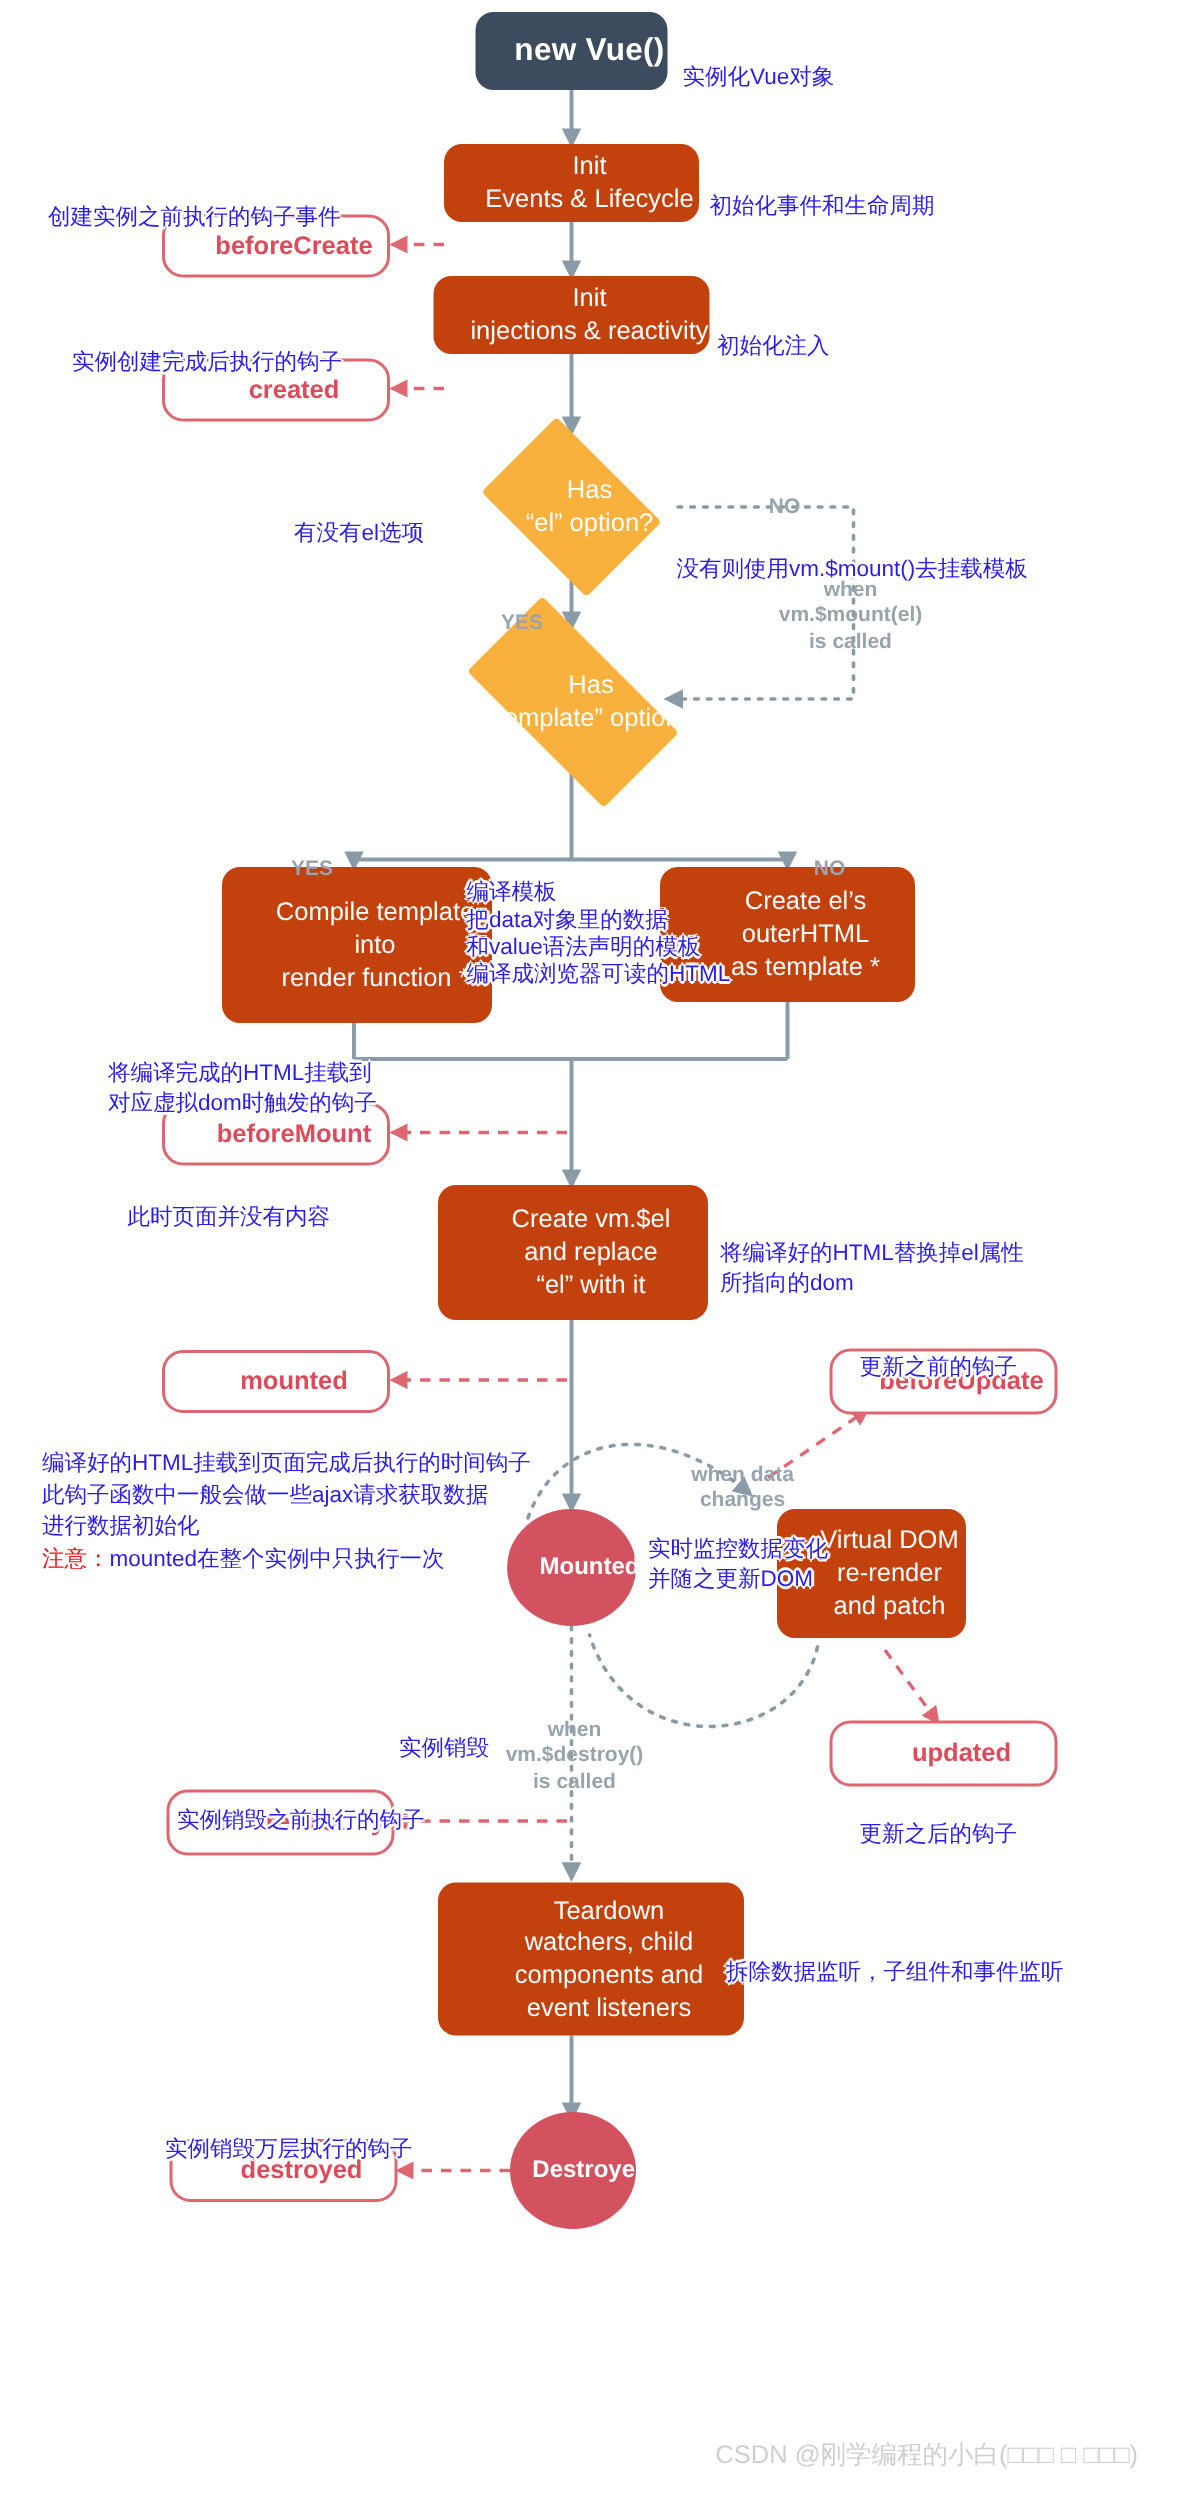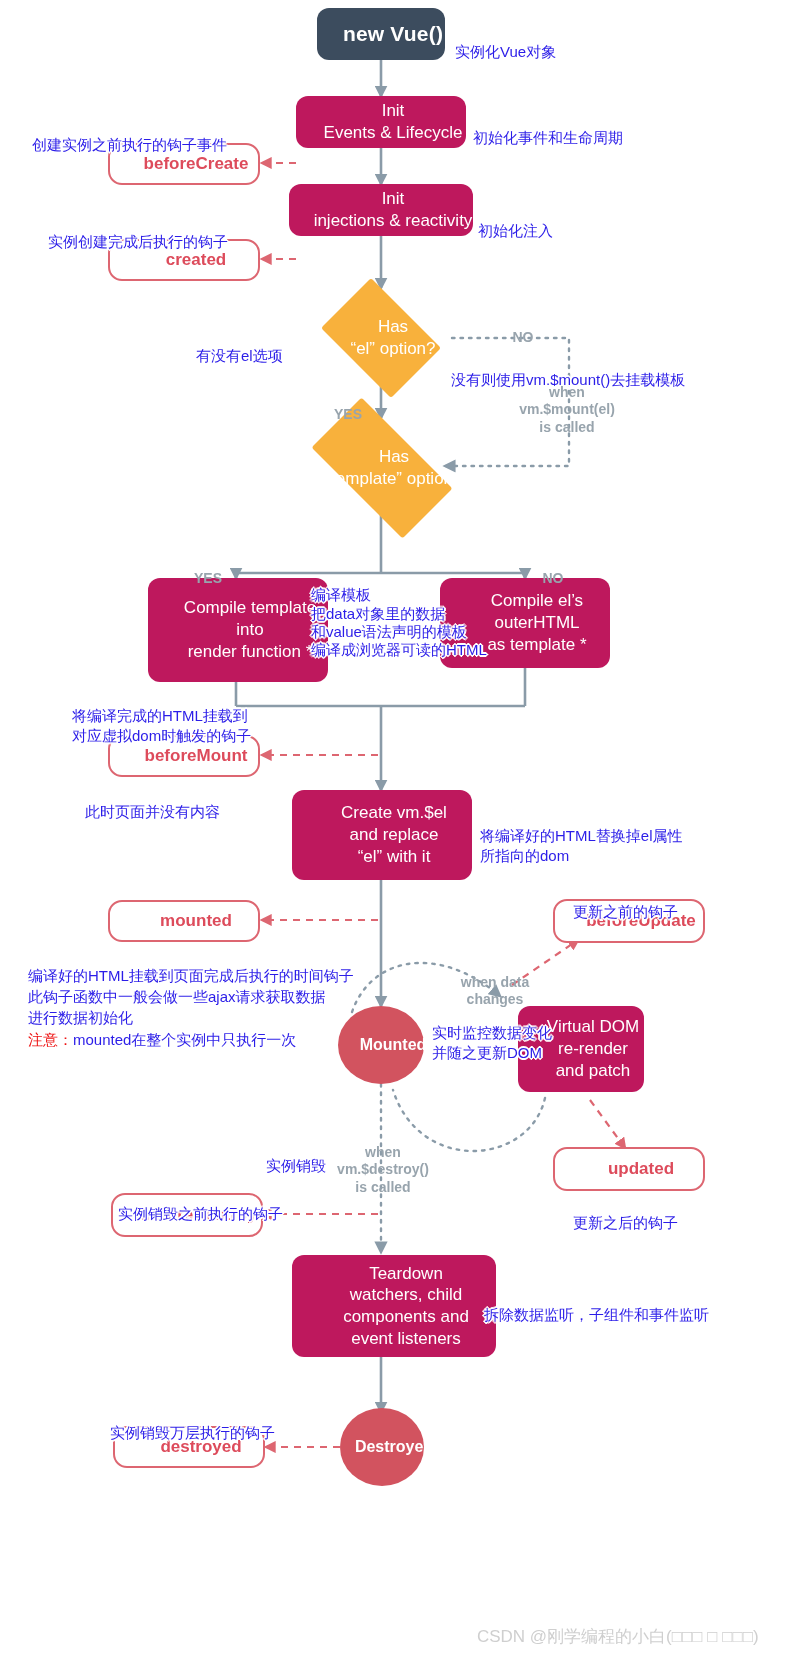--- a/index.html
+++ b/index.html
@@ -42,21 +42,21 @@
     background: #3c4c5e;
     color: #ffffff;
     border-radius: 12px;
     font-size: 21px;
     font-weight: bold;
     letter-spacing: .2px;
   }
 
   
   .n-green {
-    background: #be185d;
+    background: #c2410c;
     color: #ffffff;
     border-radius: 12px;
     font-size: 17px;
     line-height: 1.28;
     font-weight: 400;
   }
 
   
   .n-diamond {
     color: #ffffff;
@@ -227,21 +227,21 @@
 “template” option?</span>
   </div>
 
   <div class="node n-green" style="left:148px; top:578px; width:180px; height:104px;">
     <span>Compile template
 into
 render function *</span>
   </div>
 
   <div class="node n-green" style="left:440px; top:578px; width:170px; height:90px;">
-    <span>Compile el’s
+    <span>Create el’s
 outerHTML
 as template *</span>
   </div>
 
   <div class="node n-green" style="left:292px; top:790px; width:180px; height:90px;">
     <span>Create vm.$el
 and replace
 “el” with it</span>
   </div>
 

